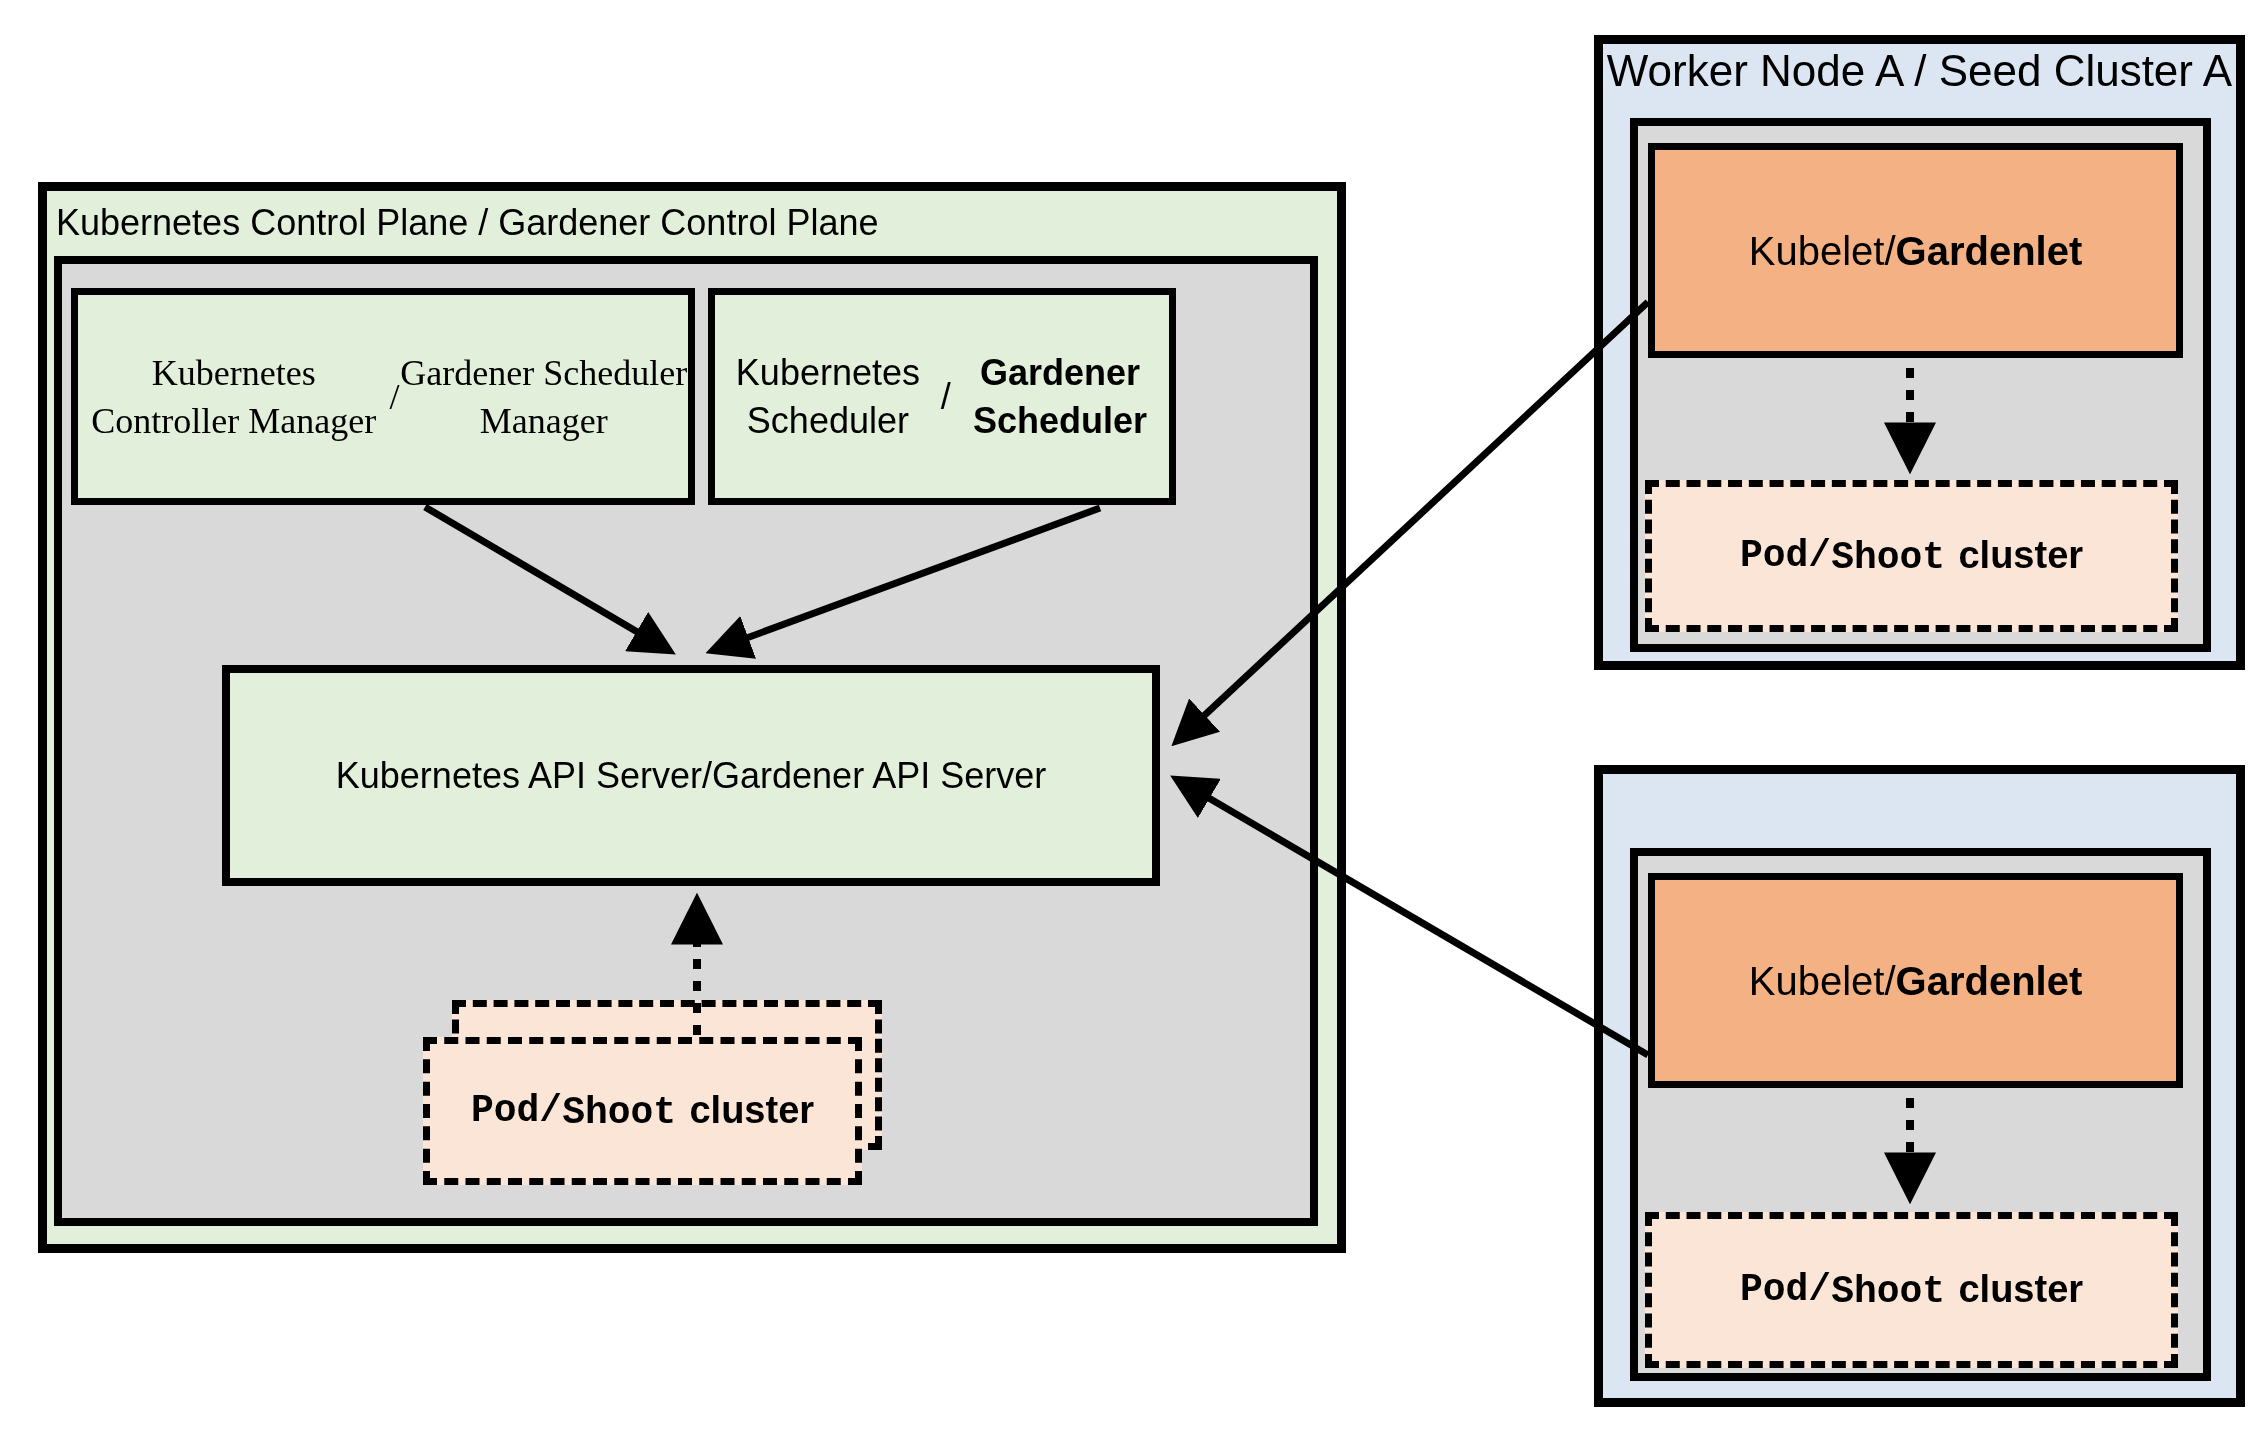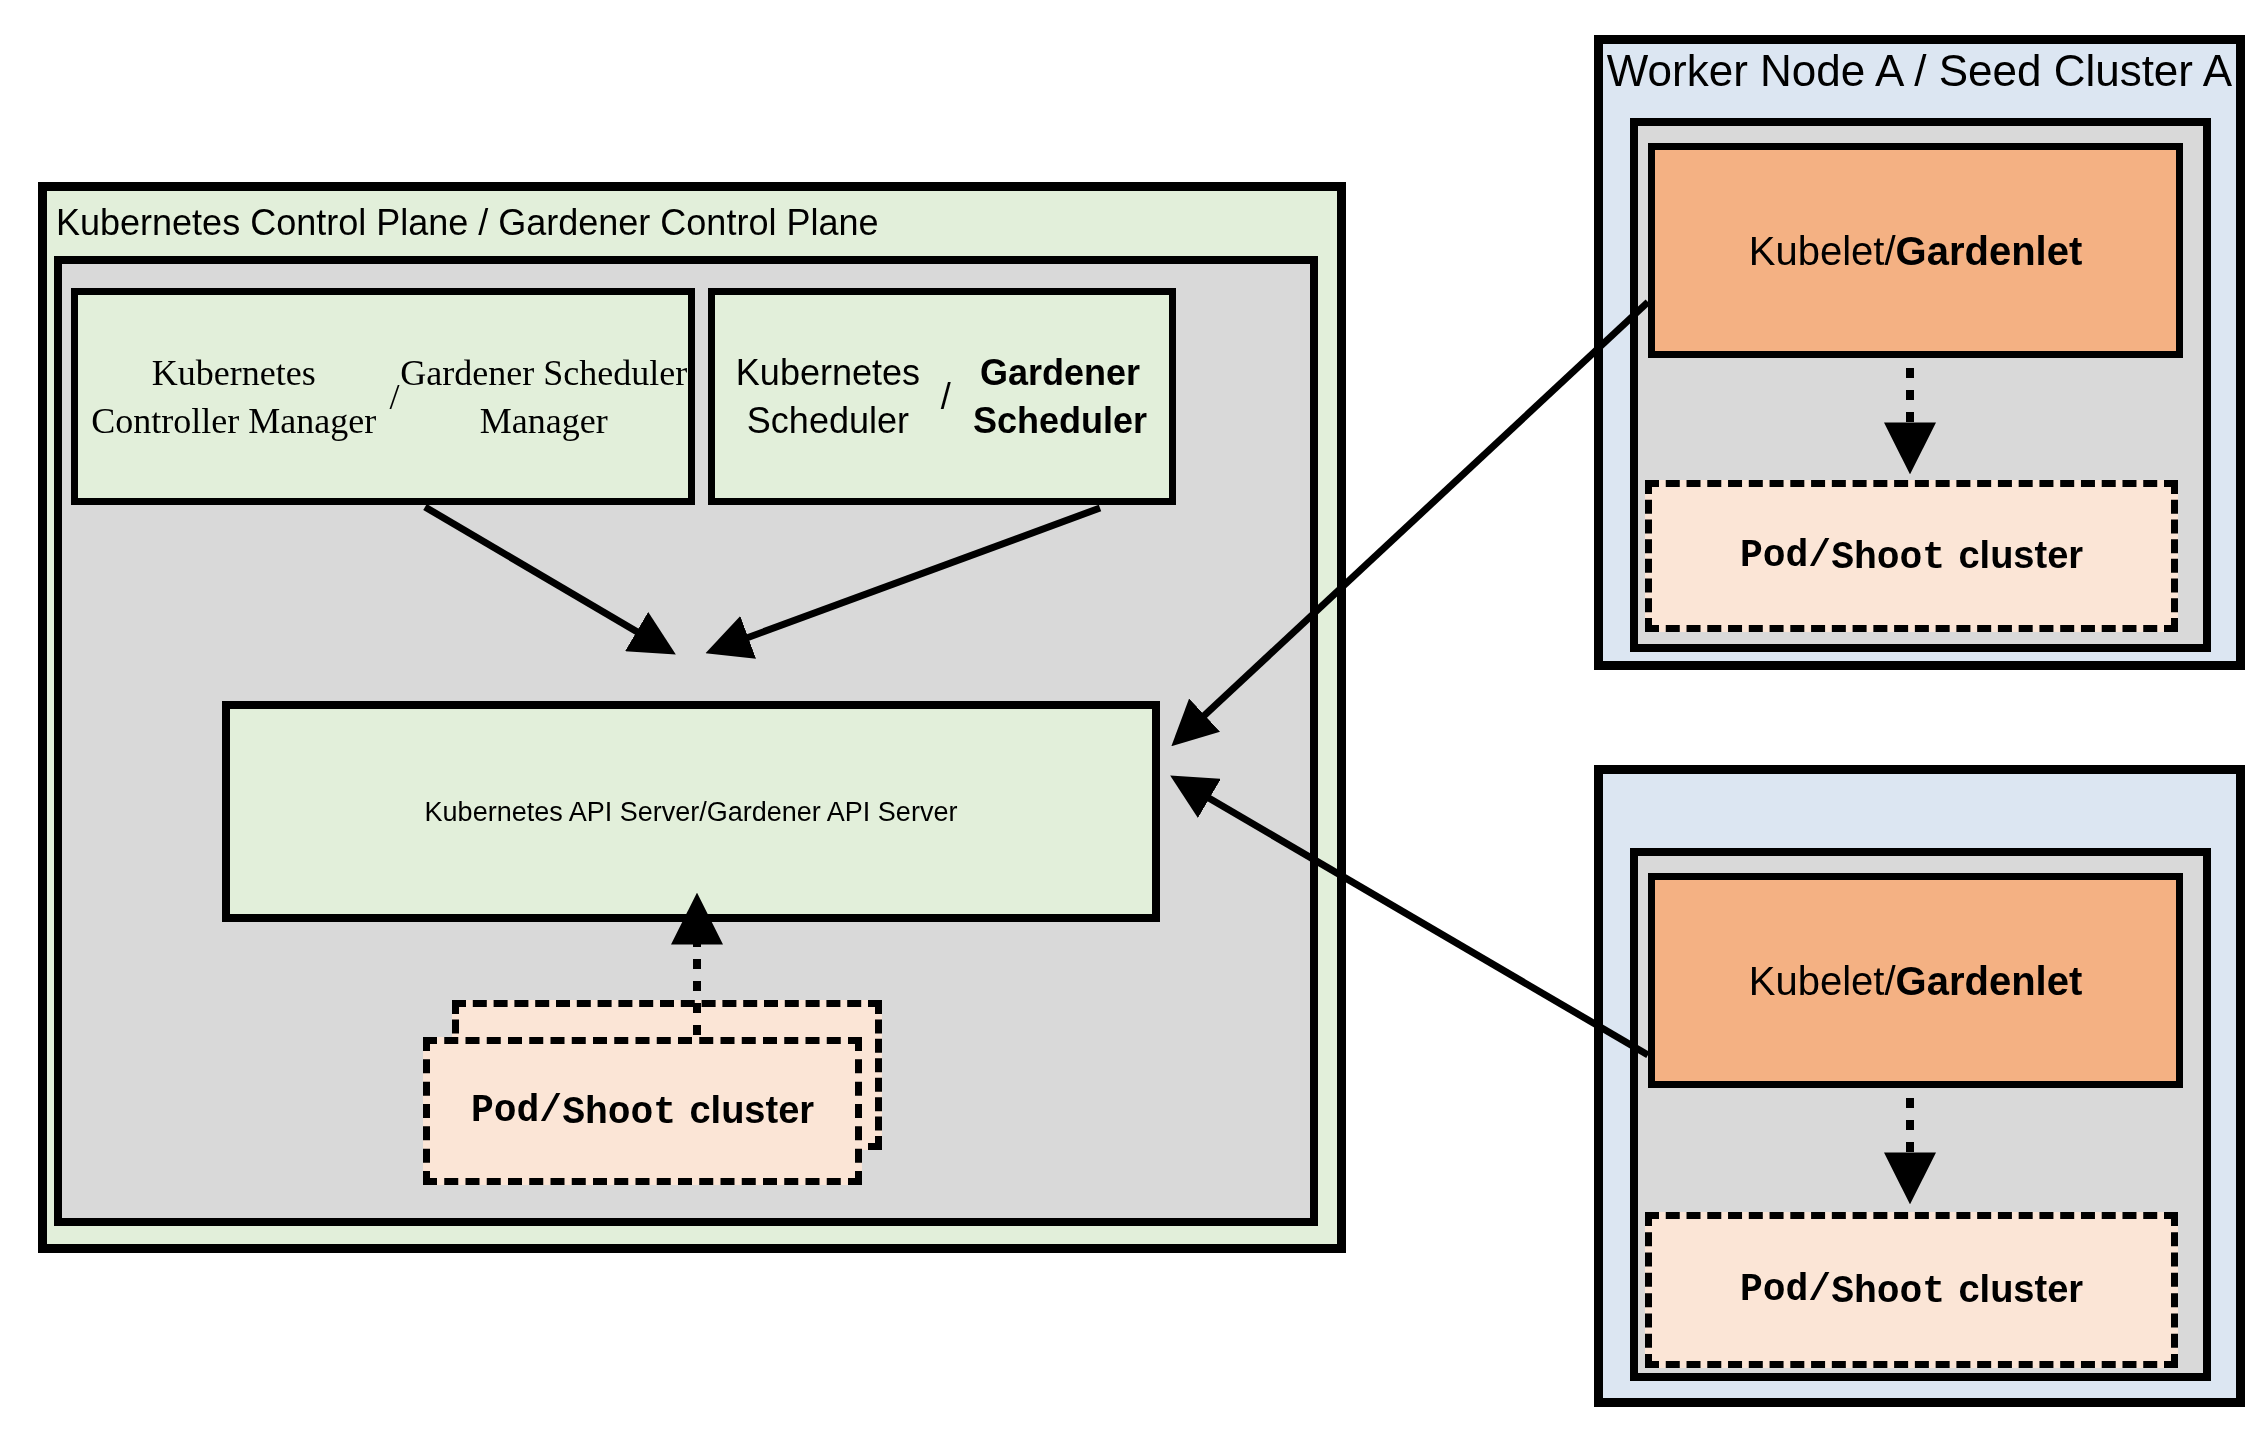--- a/index.html
+++ b/index.html
@@ -10,21 +10,21 @@
   #root{
     position:relative;width:2266px;height:1434px;background:#ffffff;
     font-family:"Liberation Sans",sans-serif;color:#000;overflow:hidden;
   }
   .box{position:absolute;box-sizing:border-box;}
   .stack{display:flex;flex-direction:row;align-items:center;justify-content:center;text-align:center;}
   .outer-green{background:var(--green);border:9px solid var(--border);}
   .outer-blue{background:var(--blue);border:9px solid var(--border);}
   .graybox{background:var(--gray);border:8px solid var(--border);}
   .greenbox{background:var(--green);border:7px solid var(--border);font-size:36px;line-height:48px;}
-  .apibox{background:var(--green);border:8px solid var(--border);font-size:27px;line-height:50px;margin-top:36px;}
+  .apibox{background:var(--green);border:8px solid var(--border);font-size:36px;line-height:50px;}
   .orangebox{background:var(--orange);border:7px solid var(--border);font-size:40px;line-height:48px;}
   .podbox{background:var(--peach);border:7px dashed var(--border);font-size:38px;line-height:48px;}
   .mono{font-family:"Liberation Mono",monospace;font-weight:bold;}
   .bold{font-weight:bold;}
   .cp-title{position:absolute;left:56px;top:192px;height:62px;line-height:62px;font-size:36px;white-space:nowrap;}
   .wn-title{position:absolute;text-align:center;font-size:44px;line-height:70px;white-space:nowrap;}
   .shoot-sans{font-family:"Liberation Sans",sans-serif;margin-left:0.35em;}
   #overlay{position:absolute;left:0;top:0;width:2266px;height:1434px;pointer-events:none;}
 </style>
 </head>

